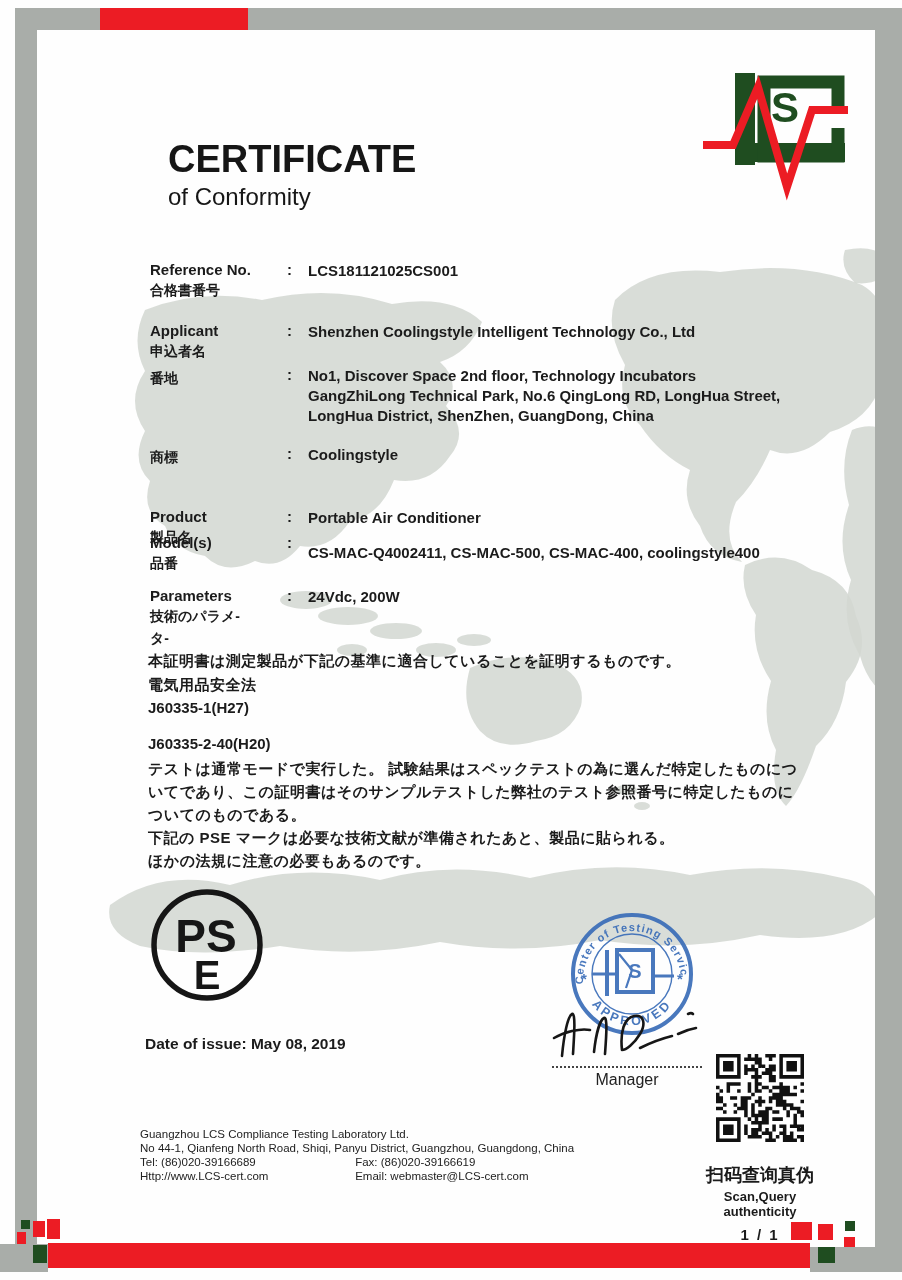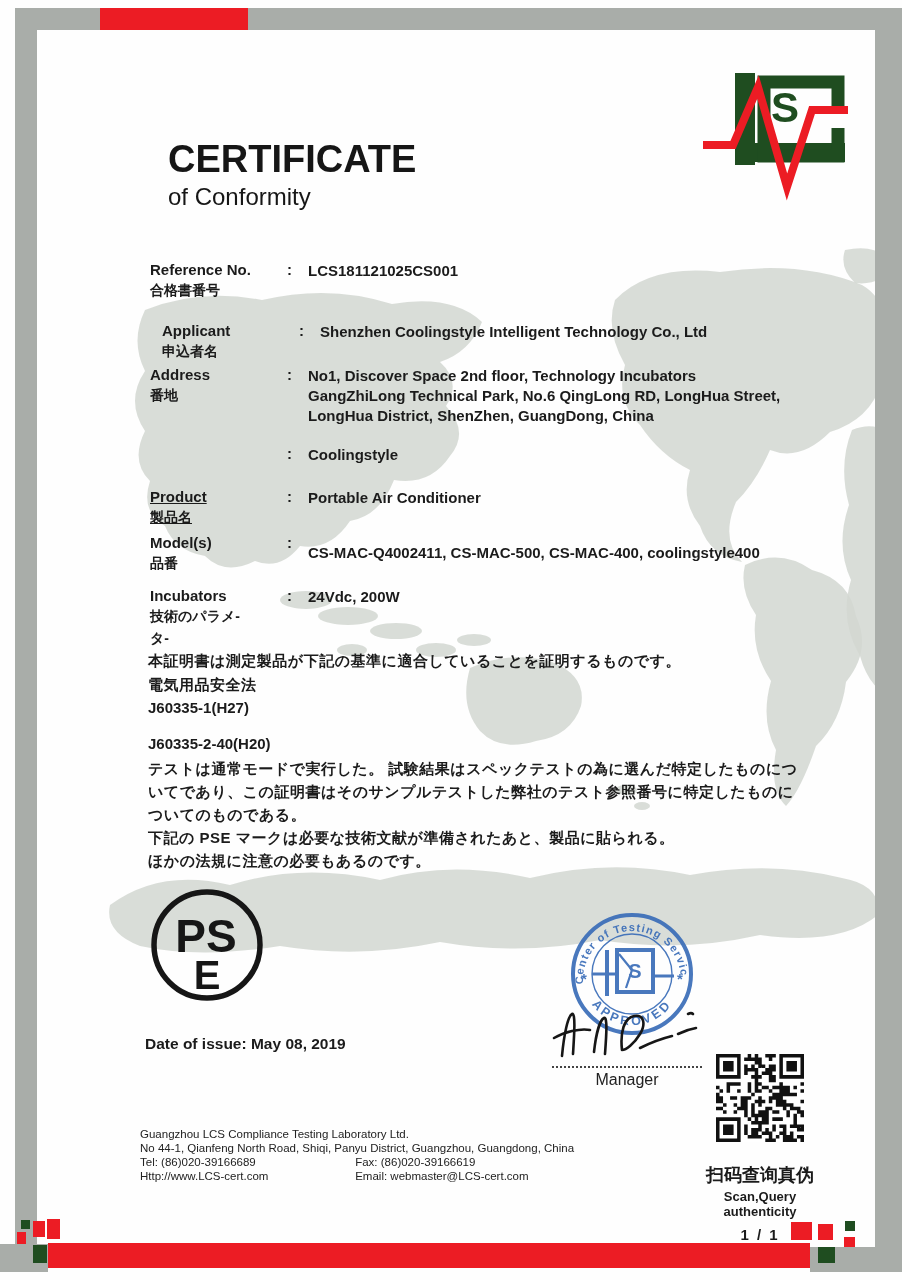--- a/index.html
+++ b/index.html
@@ -41,22 +41,22 @@
   .title-block .sub { font-size:24px; font-weight:normal; margin-top:2px; color:#161616; }
   .lcs-logo { position:absolute; left:700px; top:62px; z-index:6; }
 
   
   .row { position:absolute; left:150px; width:640px; z-index:6; }
   .row .lbl-en { font-size:15px; font-weight:bold; }
   .row .lbl-jp { font-size:14px; font-weight:600; margin-top:4px; }
   .row .colon { position:absolute; left:137px; top:0; font-size:15px; font-weight:bold; }
   .row .val { position:absolute; left:158px; top:0; width:480px; font-size:15px; font-weight:bold; line-height:20px; }
   .row .val.offset { top:9px; }
-  .r1 { top:261px; } .r2 { top:322px;margin-left:12px; } .r3 { top:366px; }
-  .r4 { top:445px; } .r5 { top:488px;text-decoration:underline; } .r6 { top:534px; } .r7 { top:587px; }
+  .r1 { top:261px; } .r2 { top:322px; } .r3 { top:366px; }
+  .r4 { top:445px; } .r5 { top:508px; } .r6 { top:534px; } .r7 { top:587px; }
 
   
   .jp-line { position:absolute; left:148px; z-index:6; font-size:15px; font-weight:600; letter-spacing:.5px; white-space:nowrap; }
   .s0 { top:652px; } .s1 { top:676px; } .s2 { top:699px; font-weight:bold; letter-spacing:0; }
   .s3 { top:735px; font-weight:bold; letter-spacing:0;text-align:right; }
   .s4 { top:760px; } .s5 { top:783px; } .s6 { top:806px; } .s7 { top:829px; } .s8 { top:852px; }
 
   
   .pse { position:absolute; left:150px; top:888px; z-index:6; }
   .date-issue { position:absolute; left:145px; top:1035px; font-size:15.5px; font-weight:bold; z-index:6; }
@@ -147,47 +147,47 @@
     <div class="colon">:</div>
     <div class="val">LCS181121025CS001</div>
   </div>
   <div class="row r2">
     <div class="lbl-en">Applicant</div>
     <div class="lbl-jp">申込者名</div>
     <div class="colon">:</div>
     <div class="val">Shenzhen Coolingstyle Intelligent Technology Co., Ltd</div>
   </div>
   <div class="row r3">
-    <div class="lbl-en">Address</div>
     <div class="lbl-jp">番地</div>
     <div class="colon">:</div>
     <div class="val">
       <div>No1, Discover Space 2nd floor, Technology Incubators</div>
       <div>GangZhiLong Technical Park, No.6 QingLong RD, LongHua Street,</div>
       <div>LongHua District, ShenZhen, GuangDong, China</div>
     </div>
   </div>
   <div class="row r4">
+    <div class="lbl-jp">商標</div>
     <div class="colon">:</div>
     <div class="val">Coolingstyle</div>
   </div>
   <div class="row r5">
     <div class="lbl-en">Product</div>
     <div class="lbl-jp">製品名</div>
     <div class="colon">:</div>
     <div class="val">Portable Air Conditioner</div>
   </div>
   <div class="row r6">
     <div class="lbl-en">Model(s)</div>
     <div class="lbl-jp">品番</div>
     <div class="colon">:</div>
     <div class="val offset">CS-MAC-Q4002411, CS-MAC-500, CS-MAC-400, coolingstyle400</div>
   </div>
   <div class="row r7">
-    <div class="lbl-en">Incubators</div>
+    <div class="lbl-en">Parameters</div>
     <div class="lbl-jp">技術のパラメ-</div>
     <div class="lbl-jp">タ-</div>
     <div class="colon">:</div>
     <div class="val">24Vdc, 200W</div>
   </div>
 
   <div class="jp-line s0">本証明書は測定製品が下記の基準に適合していることを証明するものです。</div>
   <div class="jp-line s1">電気用品安全法</div>
   <div class="jp-line s2">J60335-1(H27)</div>
   <div class="jp-line s3">J60335-2-40(H20)</div>

